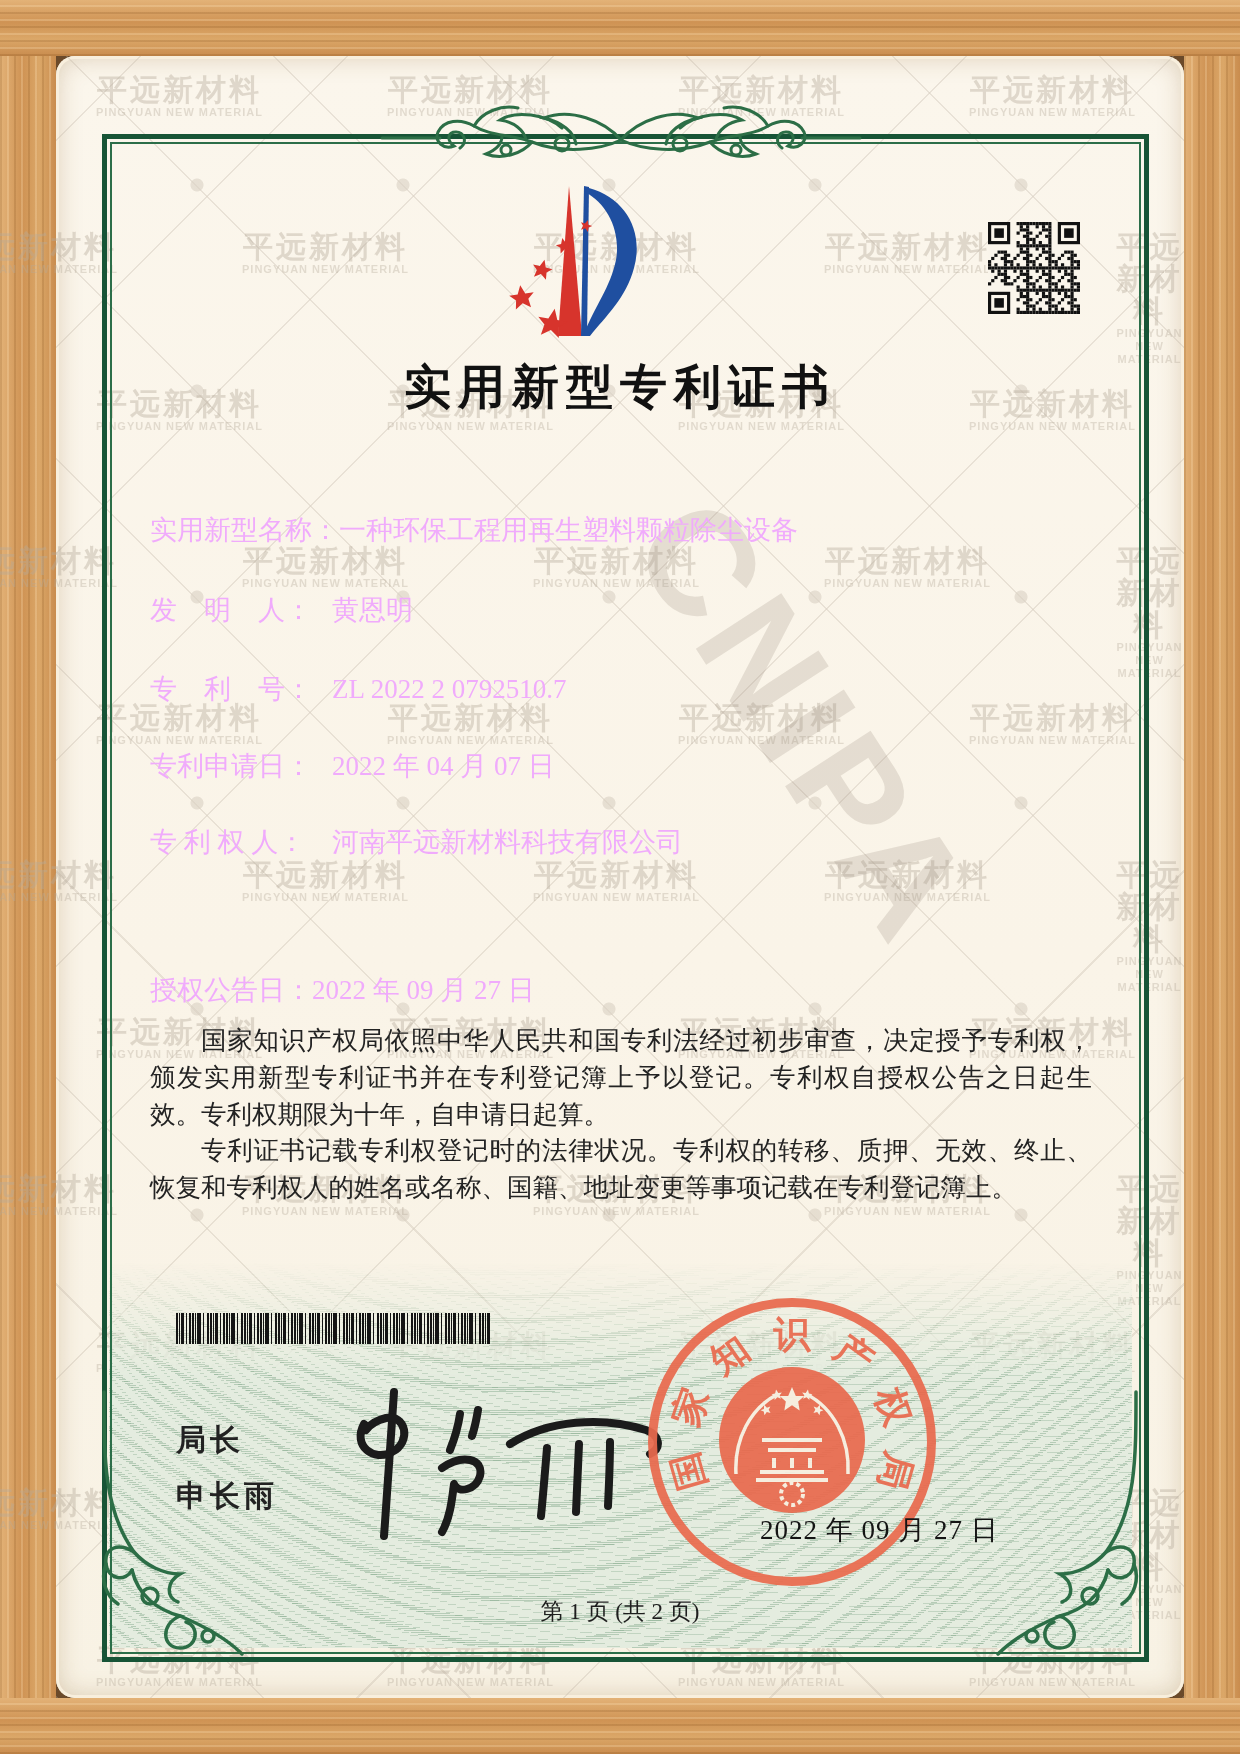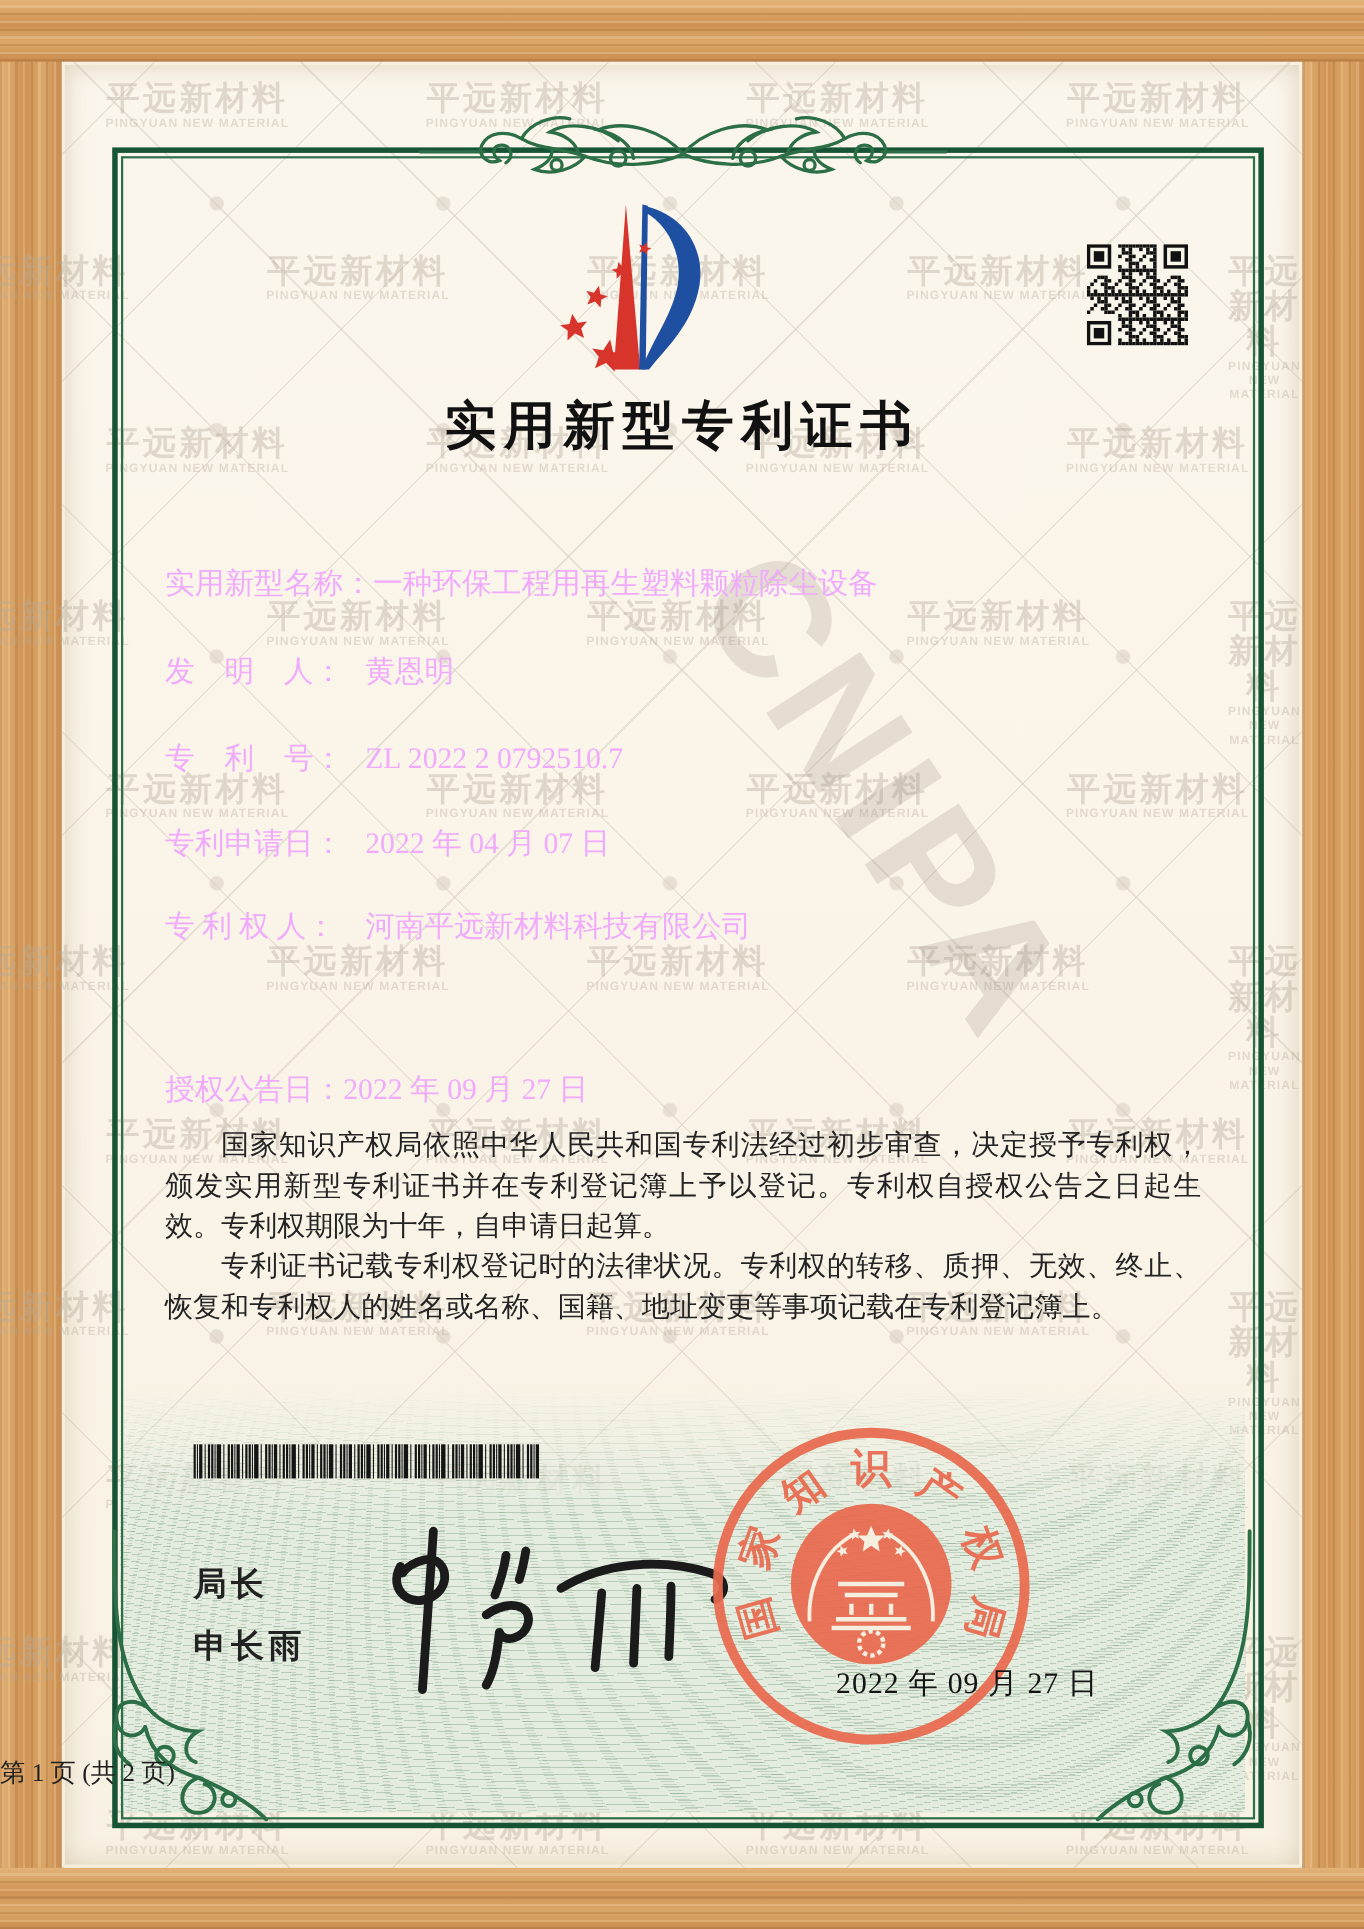--- a/index.html
+++ b/index.html
@@ -13,21 +13,21 @@
       linear-gradient(180deg,#e3b277,#cf9354 40%,#dba768 70%,#c98c4e);}
   .wood.top{top:0;} .wood.bottom{bottom:0;}
   .wood.v{top:0;width:56px;height:1754px;
     background:
       repeating-linear-gradient(90deg, rgba(120,70,20,.18) 0 2px, transparent 2px 7px, rgba(255,230,190,.25) 7px 9px, transparent 9px 14px),
       linear-gradient(90deg,#e3b277,#cf9354 40%,#dba768 70%,#c98c4e);}
   .wood.left{left:0;} .wood.right{right:0;}
   
   .paper{position:absolute;left:56px;top:56px;width:1128px;height:1642px;z-index:1;
     background:linear-gradient(180deg,#fbf6ec 0%,#faf4e8 55%,#f8f2e4 100%);
-    box-shadow:inset 0 0 0 3px #f8efdd, inset 0 0 26px rgba(130,85,30,.28);}
+    box-shadow:inset 0 0 0 3px #f8efdd, inset 0 0 26px rgba(130,85,30,.28);border-radius:19px;}
   
   .lattice{position:absolute;inset:0;opacity:.5;pointer-events:none;
     background-image:
       repeating-linear-gradient(45deg, rgba(185,173,158,.55) 0 1.5px, transparent 1.5px 146px),
       repeating-linear-gradient(-45deg, rgba(185,173,158,.55) 0 1.5px, transparent 1.5px 146px),
       radial-gradient(circle, rgba(185,173,158,.6) 0 6px, transparent 7px);
     background-size:auto,auto,206px 206px;background-position:0 0,0 0,38px 26px;}
   
   .wm-item{position:absolute;text-align:center;pointer-events:none;
     font-family:"Liberation Sans","DejaVu Sans",sans-serif;color:#b6ab9b;}
@@ -68,21 +68,21 @@
   .barcode s{display:block;}
   .director{position:absolute;left:176px;font-family:"Liberation Sans","DejaVu Sans",sans-serif;
     font-size:30px;font-weight:700;color:#222;letter-spacing:4px;}
   .signature{position:absolute;left:338px;top:1382px;width:336px;height:164px;}
   
   .seal{position:absolute;left:648px;top:1298px;width:288px;height:288px;z-index:6;opacity:.93;}
   .seal .ring{position:absolute;inset:0;border:9px solid #e96a4e;border-radius:50%;}
   .seal .ring-char{position:absolute;left:50%;top:50%;font-size:37px;font-weight:700;color:#e96a4e;
     font-family:"Liberation Serif","DejaVu Serif",serif;}
   .seal-date{position:absolute;left:760px;top:1512px;z-index:7;font-size:27px;color:#141414;letter-spacing:1px;white-space:nowrap;}
-  .page-num{position:absolute;left:0;top:1596px;width:100%;text-align:left;font-size:23px;color:#1e1e1e;z-index:5;}
+  .page-num{position:absolute;left:0;top:1596px;width:100%;text-align:center;font-size:23px;color:#1e1e1e;z-index:5;}
   .cont-note{position:absolute;left:0;top:1666px;width:100%;text-align:center;font-size:24px;
     letter-spacing:9px;color:#1e1e1e;z-index:5;}
 </style>
 </head>
 <body>
 
 <div class="page">
 
   <div class="wood v left"></div>
   <div class="wood v right"></div>

